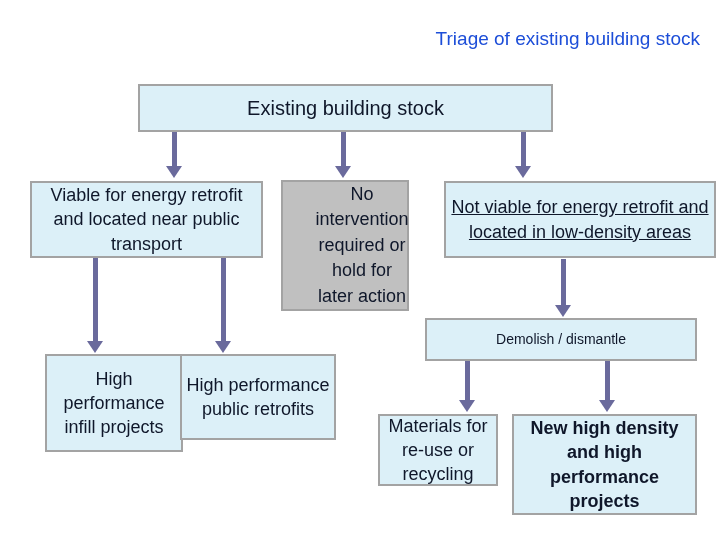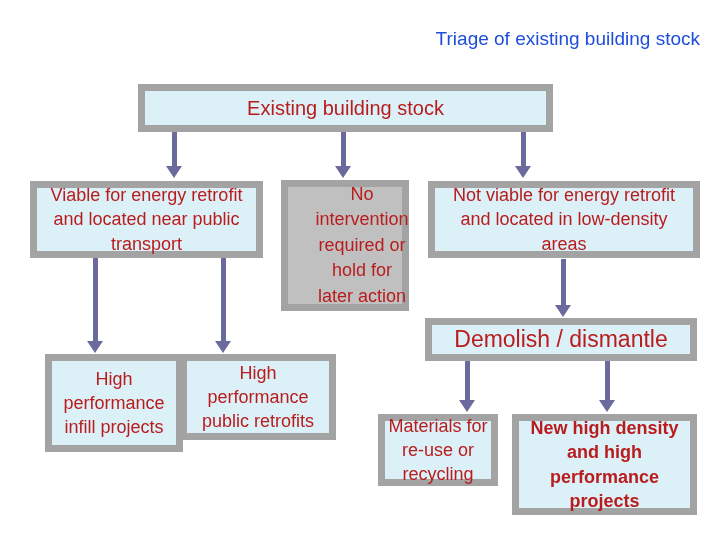--- a/index.html
+++ b/index.html
@@ -19,35 +19,35 @@
     position: absolute;
     left: 0;
     top: 28px;
     width: 700px;
     text-align: right;
     font-size: 19px;
     color: #1d4ed8;
   }
   .box {
     position: absolute;
-    border: 7px solid #a3a3a3;
+    border: 2px solid #a3a3a3;
     background: #dcf0f8;
     display: flex;
     align-items: center;
     justify-content: center;
     text-align: center;
-    color: #b91c1c;
+    color: #0f172a;
     font-size: 18px;
     line-height: 1.34;
     padding: 2px;
     box-sizing: border-box;
   }
   .box.gray { background: #c0c0c0; line-height: 1.42; }
   .box.root { font-size: 20px; }
-  .box.demolish { font-size: 23px; }
+  .box.demolish { font-size: 14px; }
 
   .arrow {
     position: absolute;
     width: 16px;
     display: flex;
     flex-direction: column;
     align-items: center;
   }
   .arrow .shaft {
     width: 5px;
@@ -60,21 +60,21 @@
     border-left: 8px solid transparent;
     border-right: 8px solid transparent;
     border-top: 12px solid #6a6a9c;
   }
 
   
   .pos-root      { left: 138px; top:  84px; width: 415px; height: 48px; }
   
   .pos-viable    { left:  30px; top: 181px; width: 233px; height: 77px; }
   .pos-nointv    { left: 281px; top: 180px; width: 128px; height: 131px; padding-left: 36px; }
-  .pos-notviable { left: 428px; top: 181px; width: 272px; height: 77px; }
+  .pos-notviable { left: 444px; top: 181px; width: 272px; height: 77px; text-decoration: underline; }
   
   .pos-demolish  { left: 425px; top: 318px; width: 272px; height: 43px; }
   
   .pos-infill    { left:  45px; top: 354px; width: 138px; height: 98px; }
   .pos-retrofit  { left: 180px; top: 354px; width: 156px; height: 86px; }
   .pos-materials { left: 378px; top: 414px; width: 120px; height: 72px; }
   .pos-newproj   { left: 512px; top: 414px; width: 185px; height: 101px; font-weight: bold; }
 
   
   .pos-a1 { left: 166px; top: 132px; height: 46px; }

